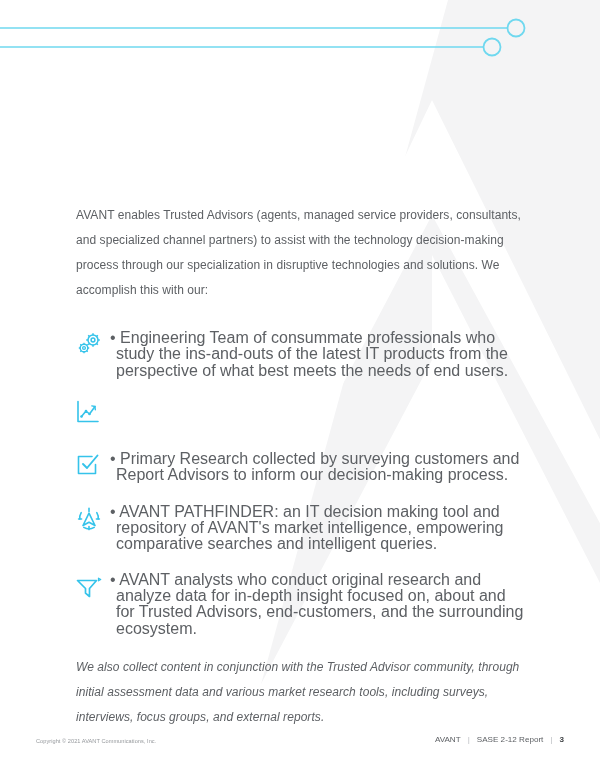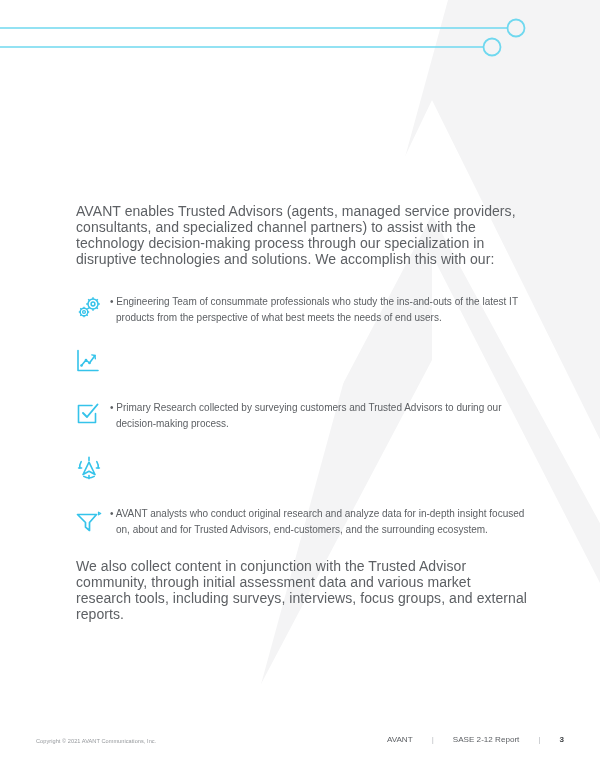--- a/index.html
+++ b/index.html
@@ -43,22 +43,22 @@
   }
 
   
   .content {
     position: absolute;
     left: 76px;
     top: 203px;
     width: 452px;
   }
   .para {
-    font-size: 14px;
-    line-height: 16px;
+    font-size: 12px;
+    line-height: 25px;
     color: #5d6064;
     letter-spacing: 0.005em;
     margin: 0;
   }
   .intro {
     margin-bottom: 26px;
   }
 
   .bullet-list {
     margin: 0;
@@ -77,33 +77,34 @@
     width: 38px;
     height: 34px;
     margin-left: -2px;
     display: flex;
     align-items: flex-start;
     justify-content: flex-start;
     padding-top: 1px;
   }
   .bullet-text {
     flex: 1 1 auto;
-    font-size: 10px;
+    font-size: 16px;
     line-height: 16.3px;
     color: #5d6064;
     padding-left: 4px;
     padding-top: 1px;
     text-indent: -6px;
   }
   .bullet-dot {
     color: #5d6064;
   }
 
   .outro {
     margin-top: 12px;
+    font-style: italic;
   }
 
   
   .footer {
     position: absolute;
     left: 0;
     bottom: 0;
     width: 600px;
     height: 46px;
   }
@@ -118,21 +119,21 @@
   }
   .footer-right {
     position: absolute;
     right: 36px;
     top: 5px;
     font-size: 8.1px;
     color: #5d6064;
     white-space: nowrap;
     display: flex;
     align-items: baseline;
-    gap: 12px;
+    gap: 0;
   }
   .footer-right .seg {
     padding: 0 7px;
   }
   .footer-right .seg:last-child {
     padding-right: 0;
   }
   .footer-right .divider {
     color: #b9bcc0;
     font-weight: 300;
@@ -209,33 +210,34 @@
 
       <li class="bullet-row">
         <span class="bullet-icon">
           <svg width="28" height="28" viewBox="0 0 28 28">
             <g fill="none" stroke="#35c3ea" stroke-width="1.6" stroke-linecap="round" stroke-linejoin="round">
               <path d="M21.5 13.5V22.5H4.5V5.5H18"></path>
               <polyline points="9,13 13,17 23.5,4.5" stroke-width="1.9"></polyline>
             </g>
           </svg>
         </span>
-        <span class="bullet-text"><span class="bullet-dot">•</span> <span>Primary Research collected by surveying customers and Trusted Advisors to during our decision-making process.</span></span>
+        <span class="bullet-text"><span class="bullet-dot">•</span> <span>Primary Research collected by surveying customers and Report Advisors to inform our decision-making process.</span></span>
       </li>
 
       <li class="bullet-row">
         <span class="bullet-icon">
           <svg width="30" height="30" viewBox="0 0 30 30">
             <g fill="none" stroke="#35c3ea" stroke-width="1.6" stroke-linecap="round" stroke-linejoin="round">
               <path d="M22.8 8.6a10 10 0 0 1 1.4 6.4M7.2 8.6a10 10 0 0 0-1.4 6.4M9.8 23.4a10 10 0 0 0 10.4 0"></path>
               <path d="M15 4.2v3.2M15 22.6v3.0M4.6 15h3.0M22.4 15h3.0"></path>
               <path d="M15 9.2L21 21.5 15 18.2 9 21.5z"></path>
             </g>
           </svg>
         </span>
+        <span class="bullet-text"><span class="bullet-dot">•</span> <span>AVANT PATHFINDER: an IT decision making tool and repository of AVANT's market intelligence, empowering comparative searches and intelligent queries.</span></span>
       </li>
 
       <li class="bullet-row">
         <span class="bullet-icon">
           <svg width="30" height="30" viewBox="0 0 30 30">
             <g fill="none" stroke="#35c3ea" stroke-width="1.7" stroke-linejoin="round" stroke-linecap="round">
               <path d="M3.5 8.5H22.5L15.5 16.5V24.5L11.5 21.2V16.5z"></path>
               <path d="M24.5 6.2l2.2 1.3-2.2 1.3z" stroke-width="1.3"></path>
             </g>
           </svg>

